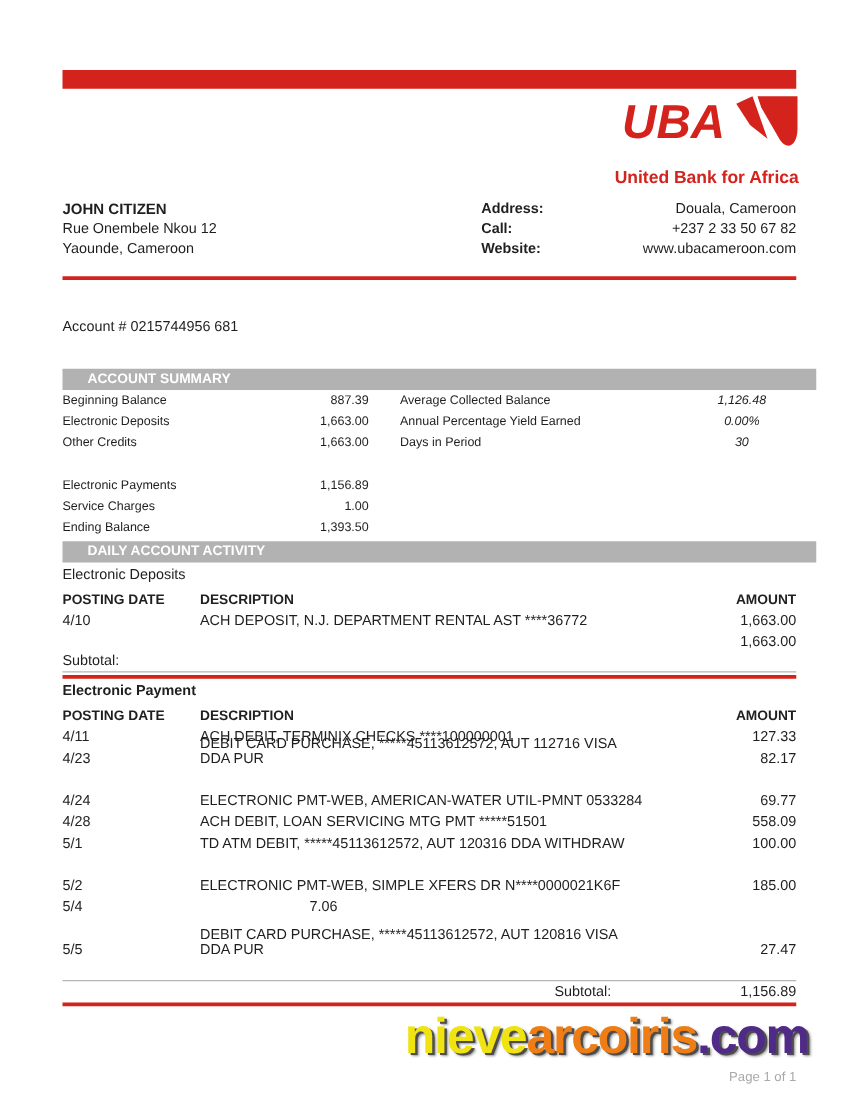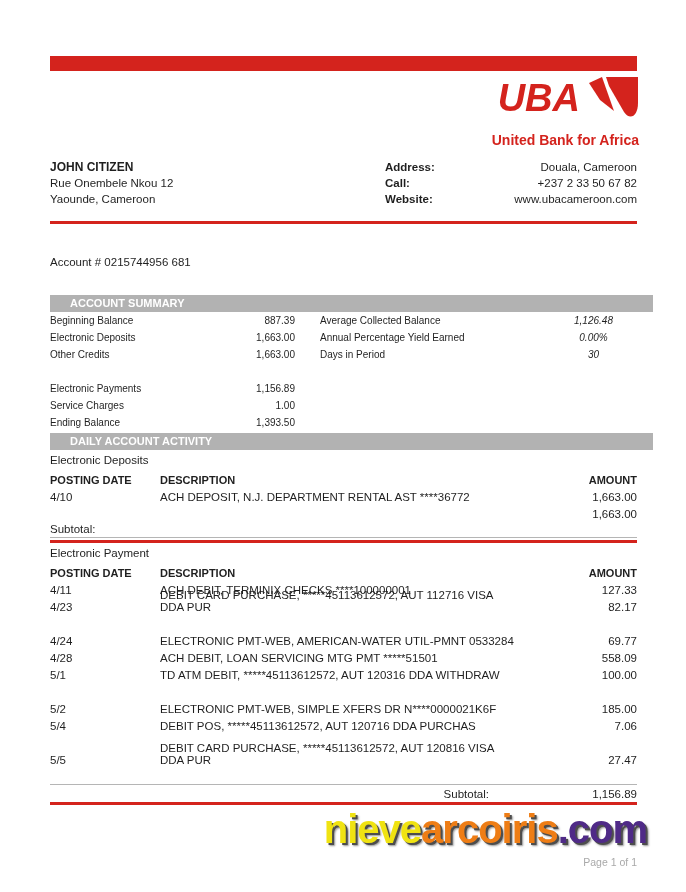--- a/index.html
+++ b/index.html
@@ -162,21 +162,21 @@
       <span class="c-desc"></span>
       <span class="c-amt">1,663.00</span>
     </div>
 
     <div class="sub-row">
       <span>Subtotal:</span>
     </div>
     <div class="thin-rule"></div>
     <div class="rrule" style="margin-top:2px;"></div>
 
-    <div class="sec-label" style="margin-top:2px;">Electronic Payment</div>
+    <div class="sec-label" style="margin-top:2px;font-weight:bold;">Electronic Payment</div>
 
     <div class="arow hdr">
       <span class="c-date">POSTING DATE</span>
       <span class="c-desc">DESCRIPTION</span>
       <span class="c-amt">AMOUNT</span>
     </div>
 
     <div class="arow">
       <span class="c-date">4/11</span>
       <span class="c-desc">ACH DEBIT, TERMINIX CHECKS ****100000001</span>
@@ -204,21 +204,20 @@
       <span class="c-amt">100.00</span>
     </div>
     <div class="gap"></div>
     <div class="arow">
       <span class="c-date">5/2</span>
       <span class="c-desc">ELECTRONIC PMT-WEB, SIMPLE XFERS DR N****0000021K6F</span>
       <span class="c-amt">185.00</span>
     </div>
     <div class="arow">
       <span class="c-date">5/4</span>
-      <span class="c-desc">DEBIT POS, *****45113612572, AUT 120716 DDA PURCHAS</span>
       <span class="c-amt">7.06</span>
     </div>
     <div class="gap"></div>
     <div class="arow">
       <span class="c-date">5/5</span>
       <span class="c-desc">DEBIT CARD PURCHASE, *****45113612572, AUT 120816 VISA DDA PUR</span>
       <span class="c-amt">27.47</span>
     </div>
 
     <div class="gap" style="height:18px;"></div>

